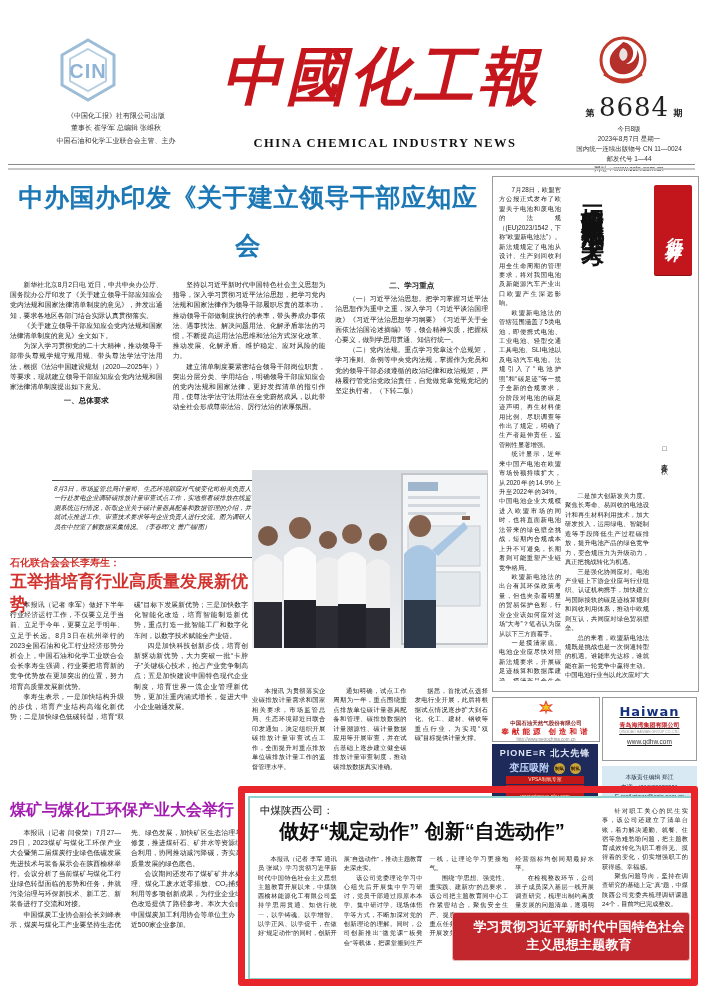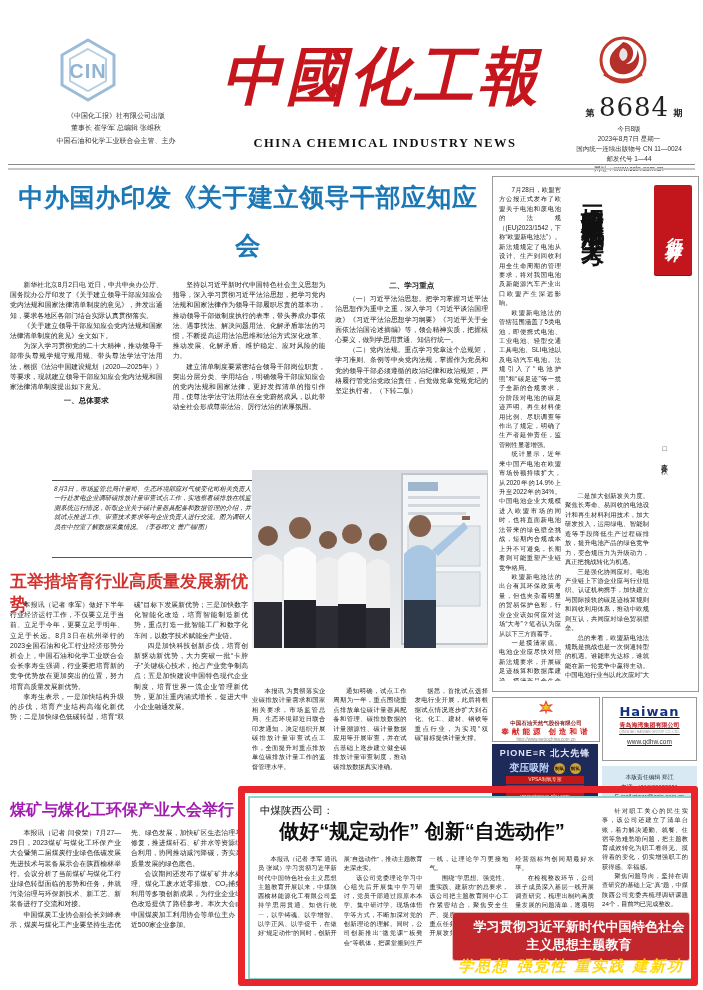--- a/index.html
+++ b/index.html
@@ -201,20 +201,21 @@
 
         <circle cx="168" cy="56" r="11" fill="#84614c"></circle>
         <path d="M152 178 L152 84 Q168 66 184 84 L184 178 Z" fill="#a9c6e2"></path>
         <path d="M180 80 L212 52 L216 58 L186 86 Z" fill="#a9c6e2"></path>
         <rect x="152" y="130" width="32" height="48" fill="#2e3a4a"></rect>
         <rect x="210" y="46" width="8" height="4" fill="#84614c"></rect>
       </g>
     </svg>
   </div>
 
+  <div class="abs shihua-eyebrow">石化联合会会长李寿生：</div>
   <div class="abs shihua-headline">五举措培育行业高质量发展新优势</div>
   <div class="abs bodytext shihua-body">
       <p>本报讯（记者 李军）做好下半年行业经济运行工作，不仅要立足于当前、立足于今年，更要立足于明年、立足于长远。8月3日在杭州举行的2023全国石油和化工行业经济形势分析会上，中国石油和化学工业联合会会长李寿生强调，行业要把培育新的竞争优势放在更加突出的位置，努力培育高质量发展新优势。</p>
       <p>李寿生表示，一是加快结构升级的步伐，培育产业结构高端化新优势；二是加快绿色低碳转型，培育“双碳”目标下发展新优势；三是加快数字化智能化改造，培育智能制造新优势，重点打造一批智能工厂和数字化车间，以数字技术赋能全产业链。</p>
       <p>四是加快科技创新步伐，培育创新驱动新优势，大力突破一批“卡脖子”关键核心技术，抢占产业竞争制高点；五是加快建设中国特色现代企业制度，培育世界一流企业管理新优势，更加注重内涵式增长，促进大中小企业融通发展。</p>
     </div>
 
   <div class="abs bodytext carbon-body">
       <p>本报讯 为贯彻落实企业碳排放计量需求和国家相关要求，市场监管总局、生态环境部近日联合印发通知，决定组织开展碳排放计量审查试点工作，全面提升对重点排放单位碳排放计量工作的监督管理水平。</p>
       <p>通知明确，试点工作周期为一年，重点围绕重点排放单位碳计量器具配备和管理、碳排放数据的计量溯源性、碳计量数据应用等开展审查，并在试点基础上逐步建立健全碳排放计量审查制度，推动碳排放数据真实准确。</p>
@@ -297,19 +298,18 @@
         <p>该公司党委理论学习中心组先后开展集中学习研讨，党员干部通过原原本本学、集中研讨学、现场体悟学等方式，不断加深对党的创新理论的理解。同时，公司创新推出“微党课”“板凳会”等载体，把课堂搬到生产一线，让理论学习更接地气。</p>
         <p>围绕“学思想、强党性、重实践、建新功”的总要求，该公司把主题教育同中心工作紧密结合，聚焦安全生产、提质增效、科技创新等重点任务，组织党员突击队开展攻关，上半年主要生产经营指标均创同期最好水平。</p>
         <p>在检视整改环节，公司班子成员深入基层一线开展调查研究，梳理出制约高质量发展的问题清单，逐项明确责任人和整改时限，以实实在在的整改成效检验主题教育成果。</p>
       </div>
     <div class="bodytext zm-right">
         <p>针对职工关心的民生实事，该公司还建立了清单台账，着力解决通勤、就餐、住宿等急难愁盼问题，把主题教育成效转化为职工看得见、摸得着的变化，切实增强职工的获得感、幸福感。</p>
         <p>聚焦问题导向，坚持在调查研究的基础上定“真”题，中煤陕西公司党委共梳理调研课题24个，目前均已完成整改。</p>
       </div>
     <div class="banner">
       <div class="l1">学习贯彻习近平新时代中国特色社会主义思想主题教育</div>
-      <div class="l2">学思想 强党性 重实践 建新功</div>
     </div>
   </div>
 
   <div class="abs annotation"></div>
 
 </div>
 
 </body></html>

